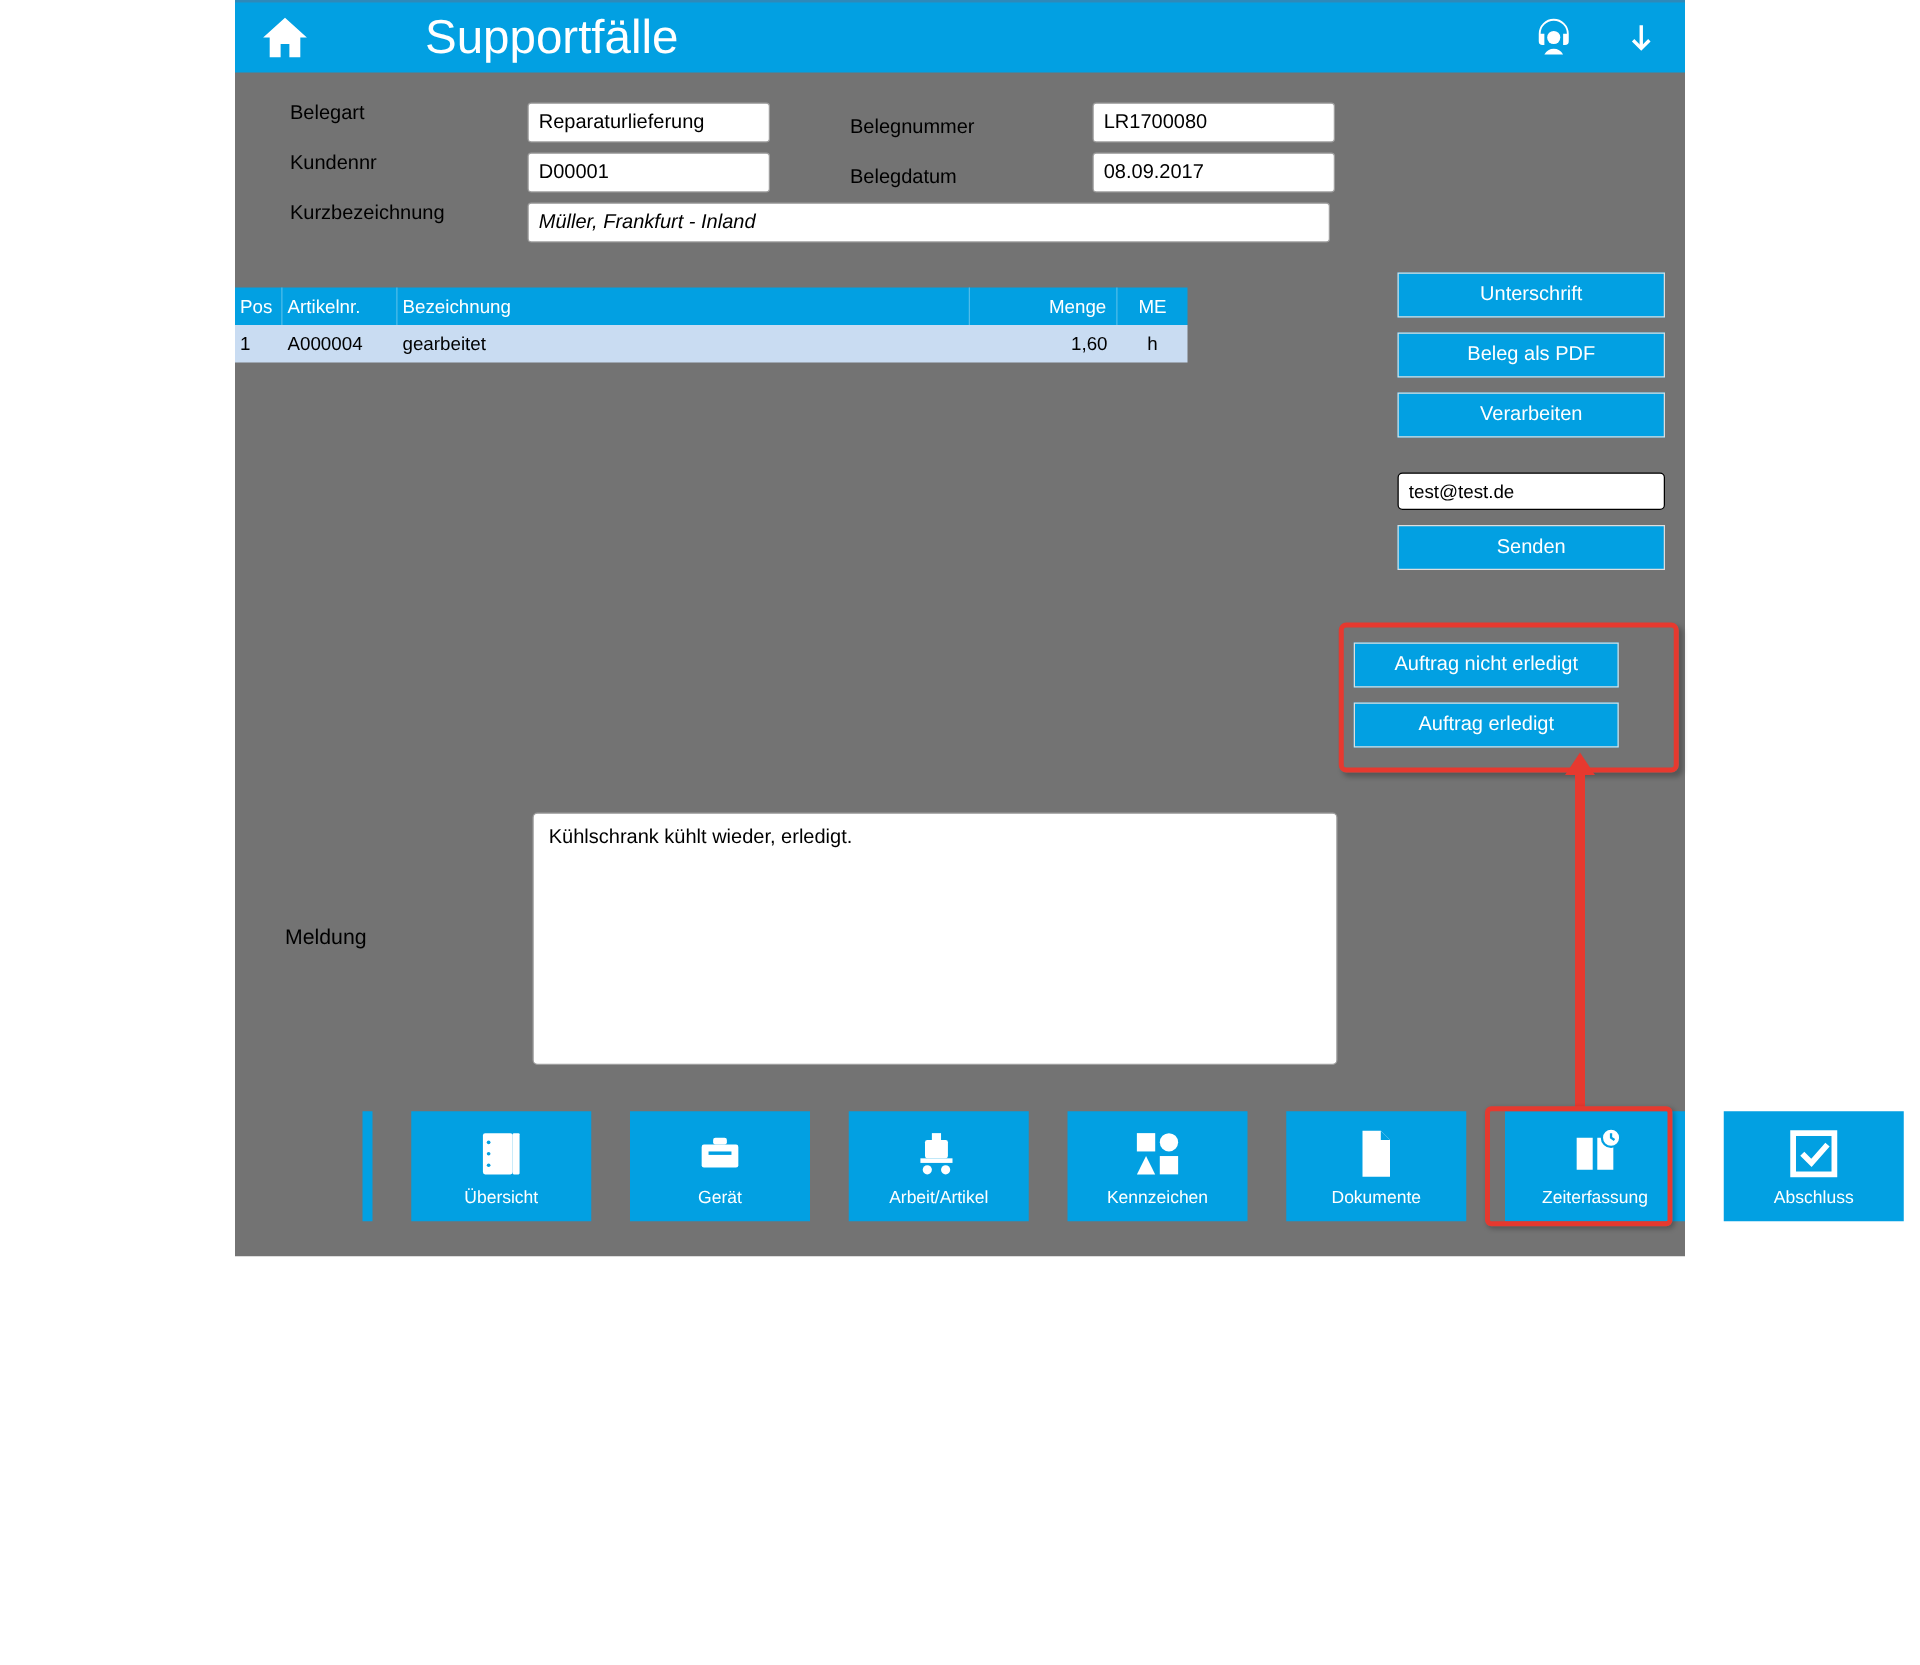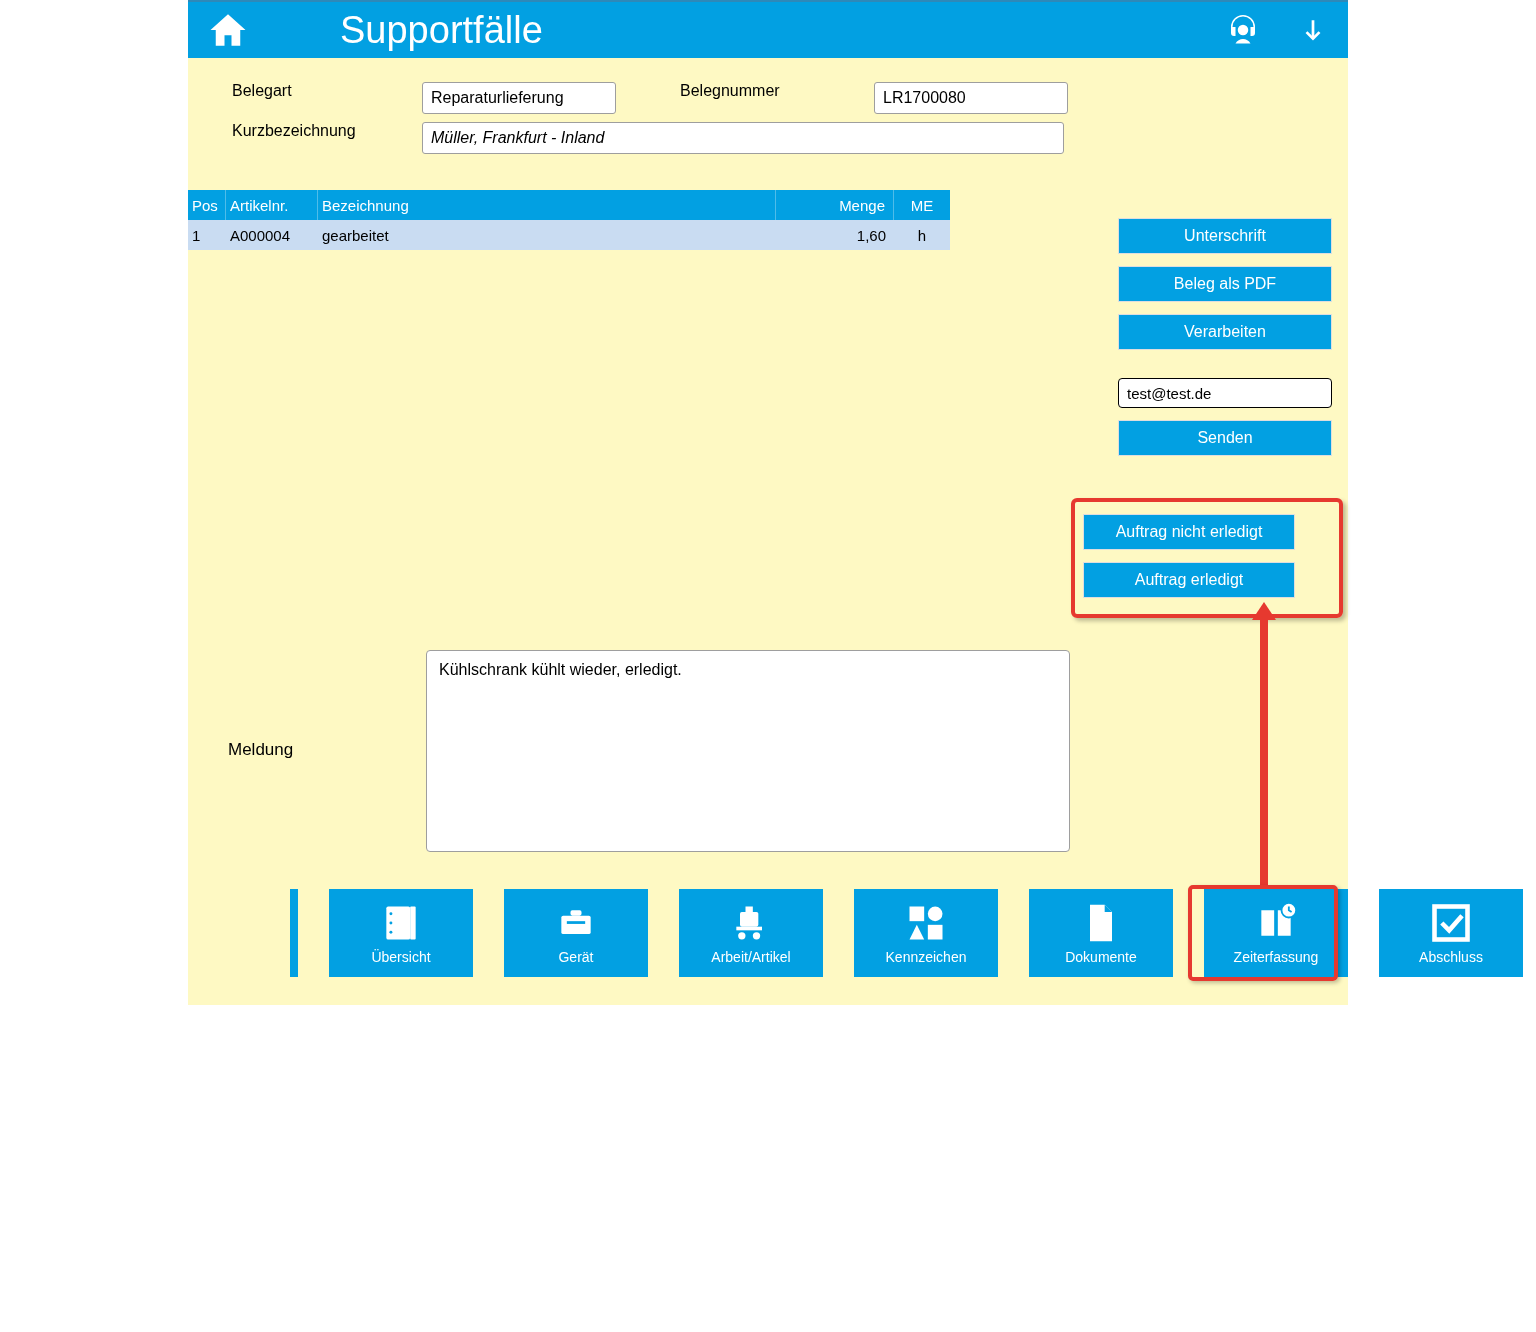--- a/index.html
+++ b/index.html
@@ -6,38 +6,38 @@
     --blue:#02a0e2;
     --blue-dark:#0195d3;
     --light:#fff;
     --row:#c9dcf2;
     --border:#9e9e9e;
     --gridline:#cccccc;
     --red:#e6392f;
   }
   *{box-sizing:border-box;font-family:-apple-system,Helvetica,Arial,sans-serif;}
   body{margin:0;background:#fff;width:1536px;height:1332px;overflow:hidden;}
-  .page{width:1160px;height:1005px;margin:0 auto;background:#fef9c3;position:relative;}
+  .page{width:1160px;height:1005px;margin:0 auto;background:#737373;position:relative;}
 
   
   .hdr{height:58px;background:var(--blue);display:flex;align-items:center;color:#fff;border-top:2px solid #2e89b9;}
   .hdr-home{width:48px;height:48px;margin-left:16px;display:flex;align-items:center;justify-content:center;}
   .hdr-title{font-size:38px;font-weight:400;margin-left:88px;}
   .hdr-spacer{flex:1;}
   .hdr-icon{width:42px;height:42px;margin:0 14px;display:flex;align-items:center;justify-content:center;}
   svg{display:block;}
 
   
   .form{padding:24px 40px 12px 40px;}
   .frow{display:flex;align-items:flex-start;height:40px;gap:0;}
   .flabel{width:194px;font-size:16px;color:#000;padding-left:4px;}
   .finput{width:194px;height:32px;border:1px solid var(--border);border-radius:3px;font-size:16px;padding:0 8px;}
   .finput.wide{width:642px;font-style:italic;}
   .fspacer{width:64px;}
-  .flabel2{width:194px;font-size:16px;color:#000;}
+  .flabel2{width:194px;font-size:16px;color:#000;margin-top:11px;}
 
   
   .tbl{width:762px;margin-top:16px;}
   .tbl-head{background:var(--blue);color:#fff;display:flex;height:30px;align-items:center;font-size:15px;}
   .tbl-head>div{border-right:1px solid #4fbce9;height:100%;display:flex;align-items:center;padding:0 4px;}
   .tbl-head>div:last-child{border-right:none;}
   .col-pos{width:38px;}
   .col-art{width:92px;}
   .col-bez{flex:1;}
   .col-mng{width:118px;justify-content:flex-end;padding-right:8px!important;}
@@ -100,20 +100,27 @@
 
   <div class="form">
     <div class="frow">
       <div class="flabel">Belegart</div>
       <input class="finput" value="Reparaturlieferung" style="">
       <div class="fspacer"></div>
       <div class="flabel2">Belegnummer</div>
       <input class="finput" value="LR1700080" style="">
     </div>
     <div class="frow">
+      <div class="flabel">Kundennr</div>
+      <input class="finput" value="D00001" style="">
+      <div class="fspacer"></div>
+      <div class="flabel2">Belegdatum</div>
+      <input class="finput" value="08.09.2017" style="">
+    </div>
+    <div class="frow">
       <div class="flabel">Kurzbezeichnung</div>
       <input class="finput wide" value="Müller, Frankfurt - Inland" style="">
     </div>
   </div>
 
   <div class="tbl">
     <div class="tbl-head">
       <div class="col-pos">Pos</div>
       <div class="col-art">Artikelnr.</div>
       <div class="col-bez">Bezeichnung</div>

